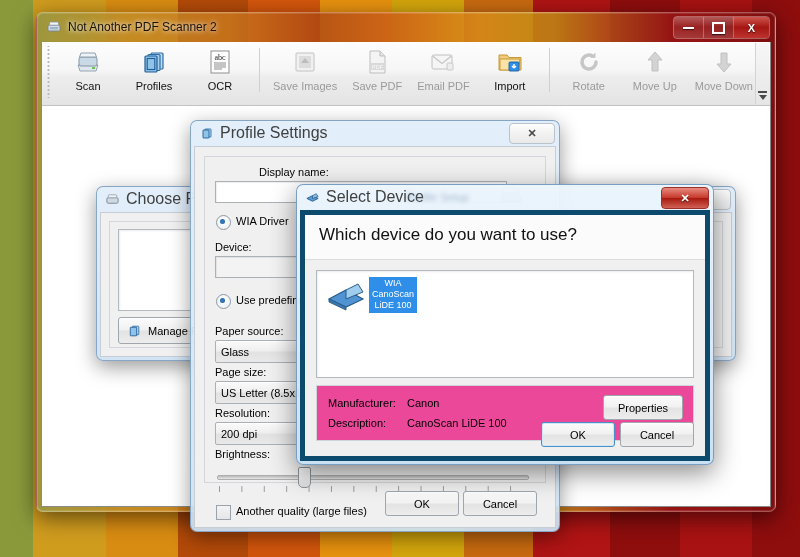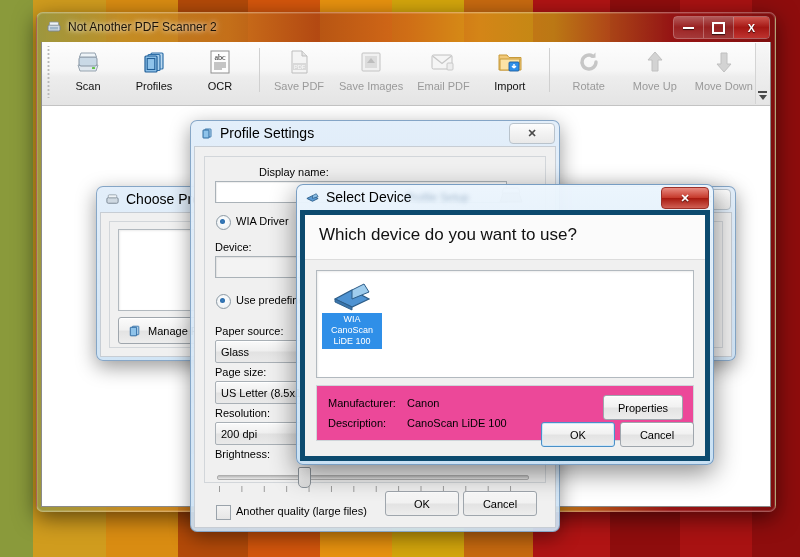--- a/index.html
+++ b/index.html
@@ -102,21 +102,21 @@
 
   
   .dlg{position:absolute;border-radius:7px;}
   .dlg .border{
     position:absolute;inset:0;border-radius:7px;
     background:linear-gradient(180deg,rgba(226,238,250,.96),rgba(205,226,244,.93));
     border:1px solid rgba(120,155,190,.85);
     box-shadow:0 6px 20px rgba(0,0,0,.40);
   }
   .dlg .tbar{position:absolute;left:0;right:0;top:0;height:26px;display:flex;align-items:center;padding-left:9px;}
-  .dlg .tbar .t{font-size:14px;color:#000000;white-space:nowrap;}
+  .dlg .tbar .t{font-size:16px;color:#404040;white-space:nowrap;}
   .dlg .body{position:absolute;left:4px;right:4px;top:26px;bottom:4px;background:#f0f0f0;border:1px solid #c7cdd4;}
   .dlg .xbtn{
     position:absolute;right:5px;top:3px;width:44px;height:19px;border-radius:4px;
     display:flex;align-items:center;justify-content:center;
     font-size:11px;font-weight:bold;color:#4a4a4a;
     background:linear-gradient(180deg,#fdfdfd,#f2f2f2 50%,#e9e9e9);
     border:1px solid #b9c3cc;
   }
   .dlg .xbtn.red{
     width:46px;height:20px;color:#fff;
@@ -158,21 +158,21 @@
     width:11px;height:19px;border-radius:2px 2px 5px 5px;
     background:linear-gradient(180deg,#fcfcfc,#efefef 55%,#dedede);
     border:1px solid #8c949b;box-shadow:inset 0 1px 0 #fff;
   }
   .ticks{height:6px;background-image:linear-gradient(90deg,#9a9a9a 1px,transparent 1px);
     background-size:22.4px 6px;background-repeat:repeat-x;}
 
   
   .listbox{background:#fff;border:1px solid #b2b9bf;box-shadow:inset 1px 1px 2px rgba(0,0,0,.08);}
 
-  .devicetile{position:absolute;display:flex;flex-direction:column;align-items:center;width:58px;}
+  .devicetile{position:absolute;display:flex;flex-direction:row;align-items:center;width:58px;}
   .devicetile .cap{
     background:#2f8fe8;color:#fff;font-size:9px;line-height:11px;text-align:center;
     padding:1px 3px 2px;width:54px;
   }
 
   .blurtext{filter:blur(2.2px);opacity:.55;}
 </style>
 </head>
 <body>
 
@@ -243,38 +243,38 @@
           </svg>
         </span>
         <span class="lbl">OCR</span>
       </div>
 
       <div class="tbsep"></div>
 
       <div class="tbtn dim">
         <span class="ic">
           <svg width="30" height="30" viewBox="0 0 30 30">
+            <rect x="6" y="6" width="18" height="18" rx="1" fill="#f1f1f1" stroke="#c2c2c2" stroke-width="1"></rect>
+            <rect x="9" y="9" width="12" height="12" fill="#dcdcdc"></rect>
+            <path d="M15 11l4 5h-8z" fill="#bdbdbd"></path>
+          </svg>
+        </span>
+        <span class="lbl">Save Images</span>
+      </div>
+
+      <div class="tbtn dim">
+        <span class="ic">
+          <svg width="30" height="30" viewBox="0 0 30 30">
             <path d="M8 4h10l5 5v17H8z" fill="#f4f4f4" stroke="#bdbdbd" stroke-width="1"></path>
             <path d="M18 4v5h5" fill="#e4e4e4" stroke="#bdbdbd" stroke-width="1"></path>
             <rect x="8" y="16" width="15" height="7" rx="1" fill="#d9d9d9"></rect>
             <text x="15.5" y="21.6" font-size="5.5" text-anchor="middle" fill="#fbfbfb" font-family="Liberation Sans, sans-serif">PDF</text>
           </svg>
         </span>
         <span class="lbl">Save PDF</span>
-      </div>
-
-      <div class="tbtn dim">
-        <span class="ic">
-          <svg width="30" height="30" viewBox="0 0 30 30">
-            <rect x="6" y="6" width="18" height="18" rx="1" fill="#f1f1f1" stroke="#c2c2c2" stroke-width="1"></rect>
-            <rect x="9" y="9" width="12" height="12" fill="#dcdcdc"></rect>
-            <path d="M15 11l4 5h-8z" fill="#bdbdbd"></path>
-          </svg>
-        </span>
-        <span class="lbl">Save Images</span>
       </div>
 
       <div class="tbtn dim">
         <span class="ic">
           <svg width="30" height="30" viewBox="0 0 30 30">
             <rect x="4" y="8" width="20" height="14" rx="1.5" fill="#f5f5f5" stroke="#c0c0c0" stroke-width="1"></rect>
             <path d="M4.6 9l9.4 7.5L23.4 9" fill="none" stroke="#c6c6c6" stroke-width="1.3"></path>
             <rect x="19" y="16" width="6" height="7" rx="1" fill="#ededed" stroke="#c4c4c4" stroke-width=".9"></rect>
           </svg>
         </span>

